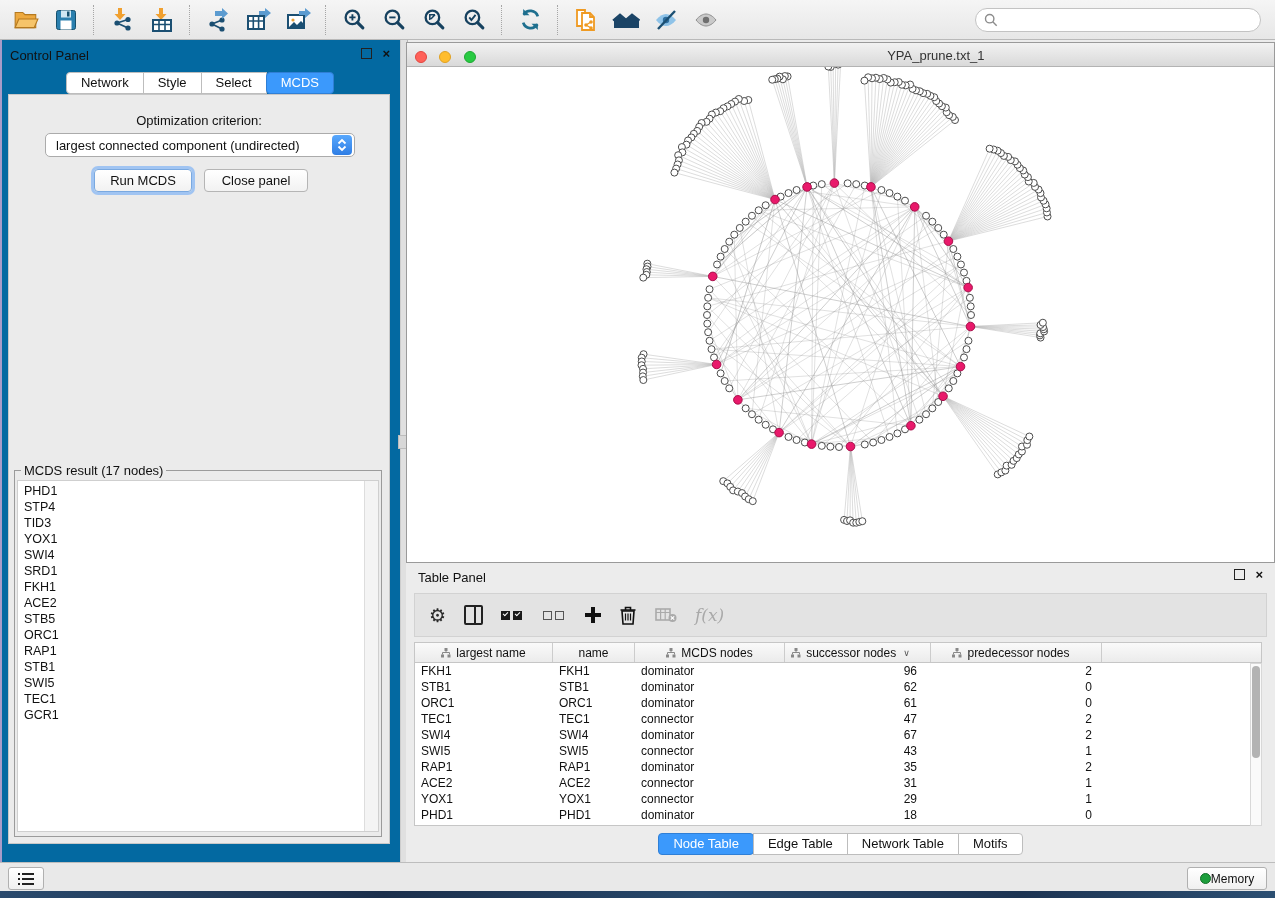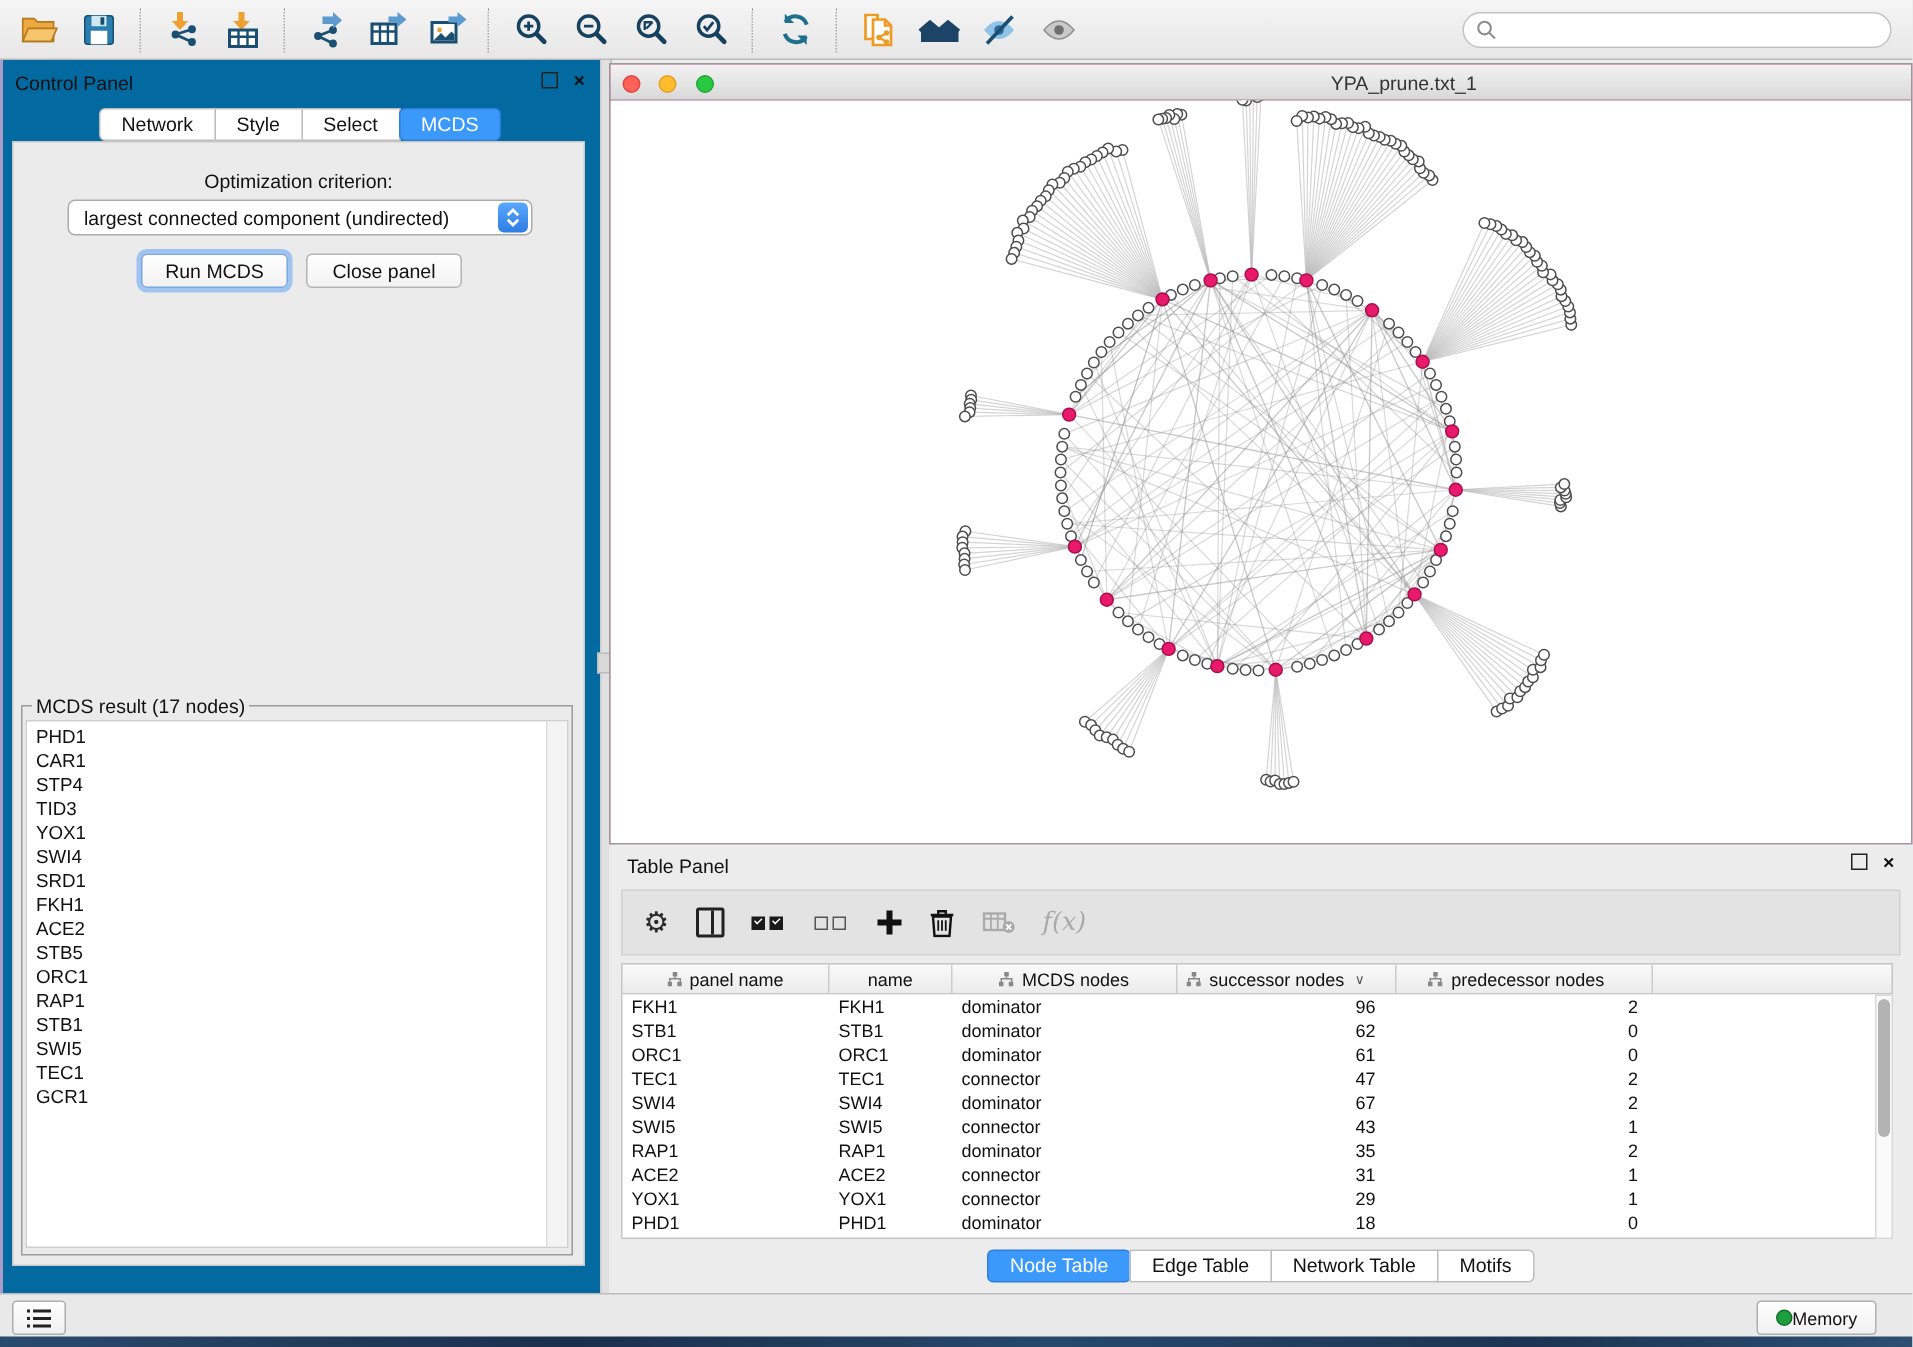--- a/index.html
+++ b/index.html
@@ -94,21 +94,21 @@
   #tp-thumb{left:1px;top:2px;width:8px;height:92px;background:#b3b3b3;border-radius:4px}
   #tp-tabs{left:0;top:270px;width:869px;display:flex;justify-content:center}
 
   
   #status-bar{left:0;top:862px;width:1275px;height:29px;background:#e9e9e9;border-top:1px solid #bdbdbd;box-sizing:border-box}
   #list-btn{left:8px;top:4px;width:34px;height:21px;background:linear-gradient(#fff,#f0f0f0);
     border:1px solid #b0b0b0;border-radius:3px;display:flex;align-items:center;justify-content:center}
   .list-glyph{width:16px;height:12px;display:flex;flex-direction:column;justify-content:space-between}
   .list-glyph i{display:block;height:2px;background:#222;position:relative;margin-left:4px}
   .list-glyph i::before{content:"";position:absolute;left:-4px;top:0;width:2px;height:2px;background:#222}
-  #memory-btn{right:24px;top:4px;width:78px;height:21px;background:linear-gradient(#fff,#f0f0f0);
+  #memory-btn{right:8px;top:4px;width:78px;height:21px;background:linear-gradient(#fff,#f0f0f0);
     border:1px solid #b0b0b0;border-radius:3px;display:flex;align-items:center;justify-content:center;gap:0;font-size:12px}
   .green-dot{width:11px;height:11px;border-radius:50%;background:#1d9e3c;border:1px solid #127028;box-sizing:border-box}
   #wallpaper{left:0;top:891px;width:1275px;height:7px;
     background:linear-gradient(90deg,#2a4a6d,#1b2f4c 30%,#27486b 55%,#1d3453 80%,#2c4f72)}
 </style>
 </head>
 <body>
 
 <div id="toolbar" class="abs">
   <div class="tb-btn">
@@ -270,21 +270,20 @@
       </span>
     </div>
     <div id="opt-label" class="abs">Optimization criterion:</div>
     <div id="run-btn" class="btn abs">Run MCDS</div>
     <div id="close-btn" class="btn abs">Close panel</div>
     <fieldset id="mcds-fieldset" class="abs">
       <legend>MCDS result (17 nodes)</legend>
       <div id="mcds-listwrap">
         <div id="mcds-list">
             <div class="mcds-item">PHD1</div>
-            <div class="mcds-item">CAR1</div>
             <div class="mcds-item">STP4</div>
             <div class="mcds-item">TID3</div>
             <div class="mcds-item">YOX1</div>
             <div class="mcds-item">SWI4</div>
             <div class="mcds-item">SRD1</div>
             <div class="mcds-item">FKH1</div>
             <div class="mcds-item">ACE2</div>
             <div class="mcds-item">STB5</div>
             <div class="mcds-item">ORC1</div>
             <div class="mcds-item">RAP1</div>
@@ -880,21 +879,21 @@
   </div>
 
   <div id="tp-header" class="abs">
     <div class="hcell c1">
       <svg width="10" height="10" viewBox="0 0 10 10">
           <rect x="3.5" y="0" width="3" height="3" fill="#888"></rect>
           <rect x="0" y="6.5" width="3" height="3" fill="#888"></rect>
           <rect x="6.5" y="6.5" width="3" height="3" fill="#888"></rect>
           <path d="M5 3v1.5M1.5 6.5V4.5h7v2" fill="none" stroke="#888"></path>
         </svg>
-      <span>panel name</span>
+      <span>largest name</span>
     </div>
     <div class="hcell c2">
       <span>name</span>
     </div>
     <div class="hcell c3">
       <svg width="10" height="10" viewBox="0 0 10 10">
           <rect x="3.5" y="0" width="3" height="3" fill="#888"></rect>
           <rect x="0" y="6.5" width="3" height="3" fill="#888"></rect>
           <rect x="6.5" y="6.5" width="3" height="3" fill="#888"></rect>
           <path d="M5 3v1.5M1.5 6.5V4.5h7v2" fill="none" stroke="#888"></path>

